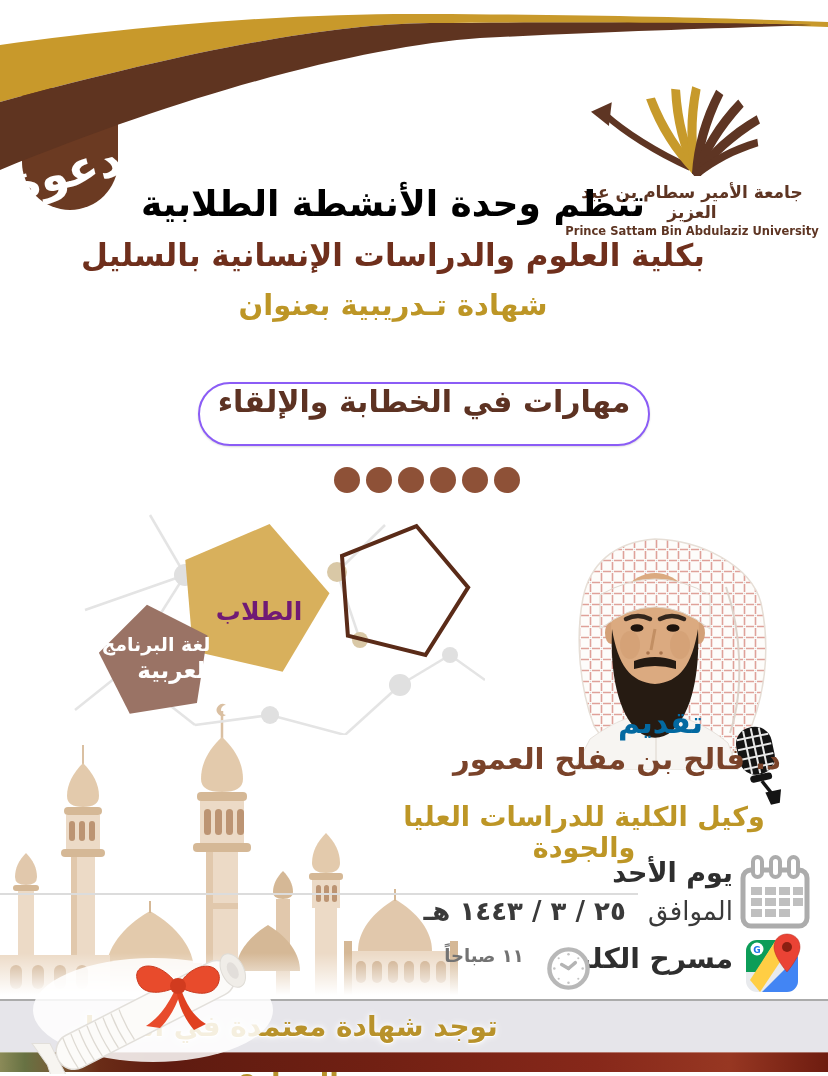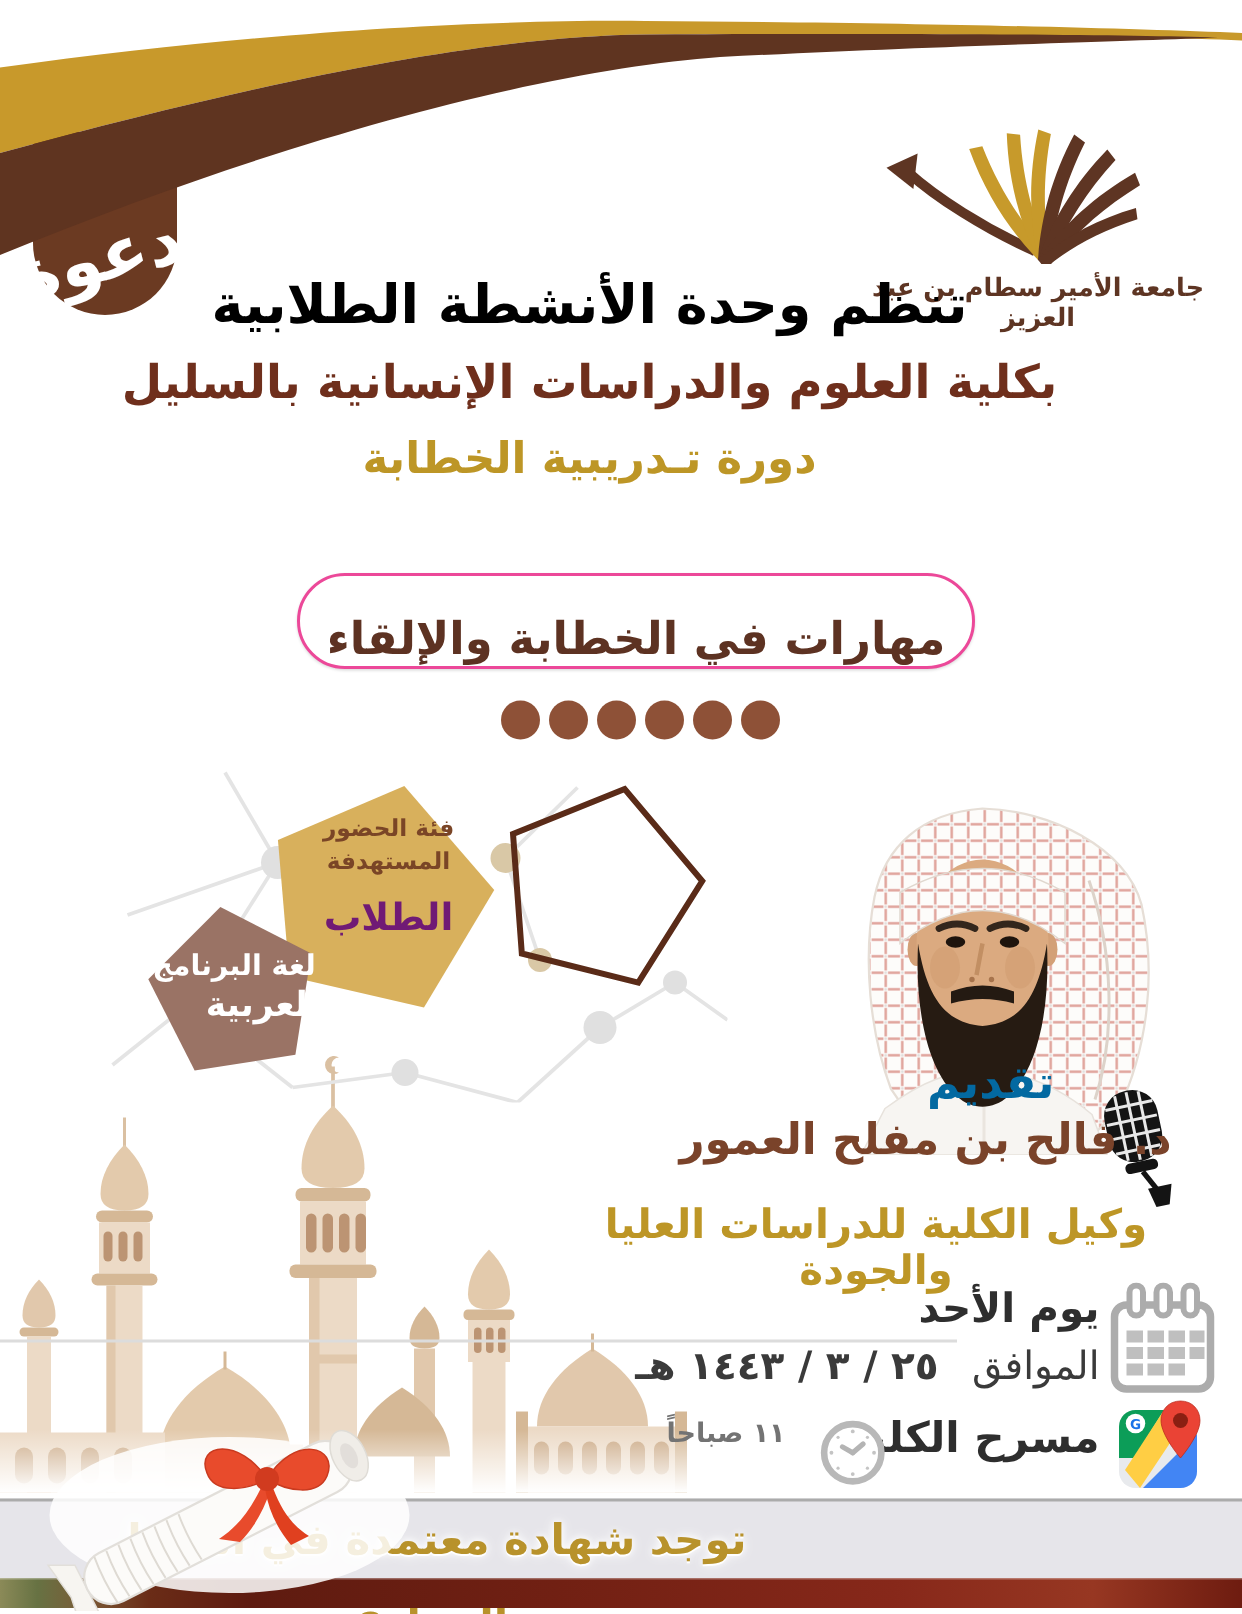--- a/index.html
+++ b/index.html
@@ -21,22 +21,22 @@
   .uni-en { font-size:11.5px; font-weight:600; color:#5E3523; margin-top:2px; }
 
   
   .header-lines { left:0; top:183px; width:786px; text-align:center; z-index:4; }
   .hl1 { font-size:36px; font-weight:bold; color:#000000; }
   .hl2 { font-size:31px; font-weight:bold; color:#6F2F1C; margin-top:13px; }
   .hl3 { font-size:29px; font-weight:bold; color:#BD9626; margin-top:15px; }
 
   
   .course-pill { left:198px; top:382px; width:452px; height:64px; background:#fff;
-                 border:2px solid #ec4899; border-radius:32px; box-shadow:0 1px 2px rgba(0,0,0,.15);
-                 display:flex; align-items:flex-end; justify-content:center; z-index:4; }
+                 border:2px solid #8b5cf6; border-radius:32px; box-shadow:0 1px 2px rgba(0,0,0,.15);
+                 display:flex; align-items:flex-start; justify-content:center; z-index:4; }
   .course-pill span { font-size:30px; font-weight:bold; color:#5D3222; }
 
   
   .dots-row { left:334px; top:467px; display:flex; gap:6px; z-index:4; }
   .dot { width:26px; height:26px; border-radius:50%; background:#8E5137; }
 
   
   .network { left:55px; top:500px; width:430px; height:235px; z-index:1; }
   .aud-label { left:200px; top:541px; width:118px; text-align:center; font-size:15.5px; font-weight:bold;
                color:#7A4526; line-height:1.45; z-index:2; }
@@ -114,26 +114,27 @@
           </g>
         <g transform="rotate(50)">
             <path d="M0,0 C-7,-28 -9,-58 -3,-92 L6,-89 C1,-56 3,-26 9,-2 Z" fill="#5E3523"></path>
           </g>
         <g transform="rotate(64) scale(0.85)">
             <path d="M0,0 C-7,-28 -9,-58 -3,-92 L6,-89 C1,-56 3,-26 9,-2 Z" fill="#5E3523"></path>
           </g>
       </g>
     </svg>
     <div class="uni-ar">جامعة الأمير سطام بن عبد العزيز</div>
+    <div class="uni-en">Prince Sattam Bin Abdulaziz University</div>
   </div>
 
   <div class="abs header-lines">
     <div class="hl1">تنظم وحدة الأنشطة الطلابية</div>
     <div class="hl2">بكلية العلوم والدراسات الإنسانية بالسليل</div>
-    <div class="hl3">دورة تـدريبية الخطابة</div>
+    <div class="hl3">شهادة تـدريبية بعنوان</div>
   </div>
 
   <div class="abs course-pill">
     <span>مهارات في الخطابة والإلقاء</span>
   </div>
 
   <div class="abs dots-row">
       <span class="dot"></span>
       <span class="dot"></span>
       <span class="dot"></span>
@@ -171,24 +172,20 @@
     <g transform="translate(345,92) rotate(14)">
       <polygon points="0,-68 -65,-21 -40,55 40,55 65,-21" fill="none" stroke="#5A2B18" stroke-width="4"></polygon>
     </g>
     <g transform="translate(197,100) rotate(13)">
       <polygon points="0,-78 -74,-24 -46,63 46,63 74,-24" fill="#D8B05C"></polygon>
     </g>
     <g transform="translate(101,162) rotate(-9)">
       <polygon points="0,-58 -55,-18 -34,47 34,47 55,-18" fill="#9A7365"></polygon>
     </g>
   </svg>
-  <div class="abs aud-label">
-    <div>فئة الحضور</div>
-    <div>المستهدفة</div>
-  </div>
   <div class="abs aud-value">الطلاب</div>
   <div class="abs lang-label">لغة البرنامج</div>
   <div class="abs lang-value">العربية</div>
 
   <svg class="abs portrait" viewBox="0 0 290 237">
     <defs>
       <pattern id="shg" width="11" height="11" patternUnits="userSpaceOnUse">
         <rect width="11" height="11" fill="#FDFCFA"></rect>
         <path d="M0,5.5 H4 M7,5.5 H11 M5.5,0 V4 M5.5,7 V11" stroke="#C65548" stroke-width="1.6" opacity="0.55"></path>
         <circle cx="5.5" cy="5.5" r="0.8" fill="#999" opacity="0.35"></circle>

